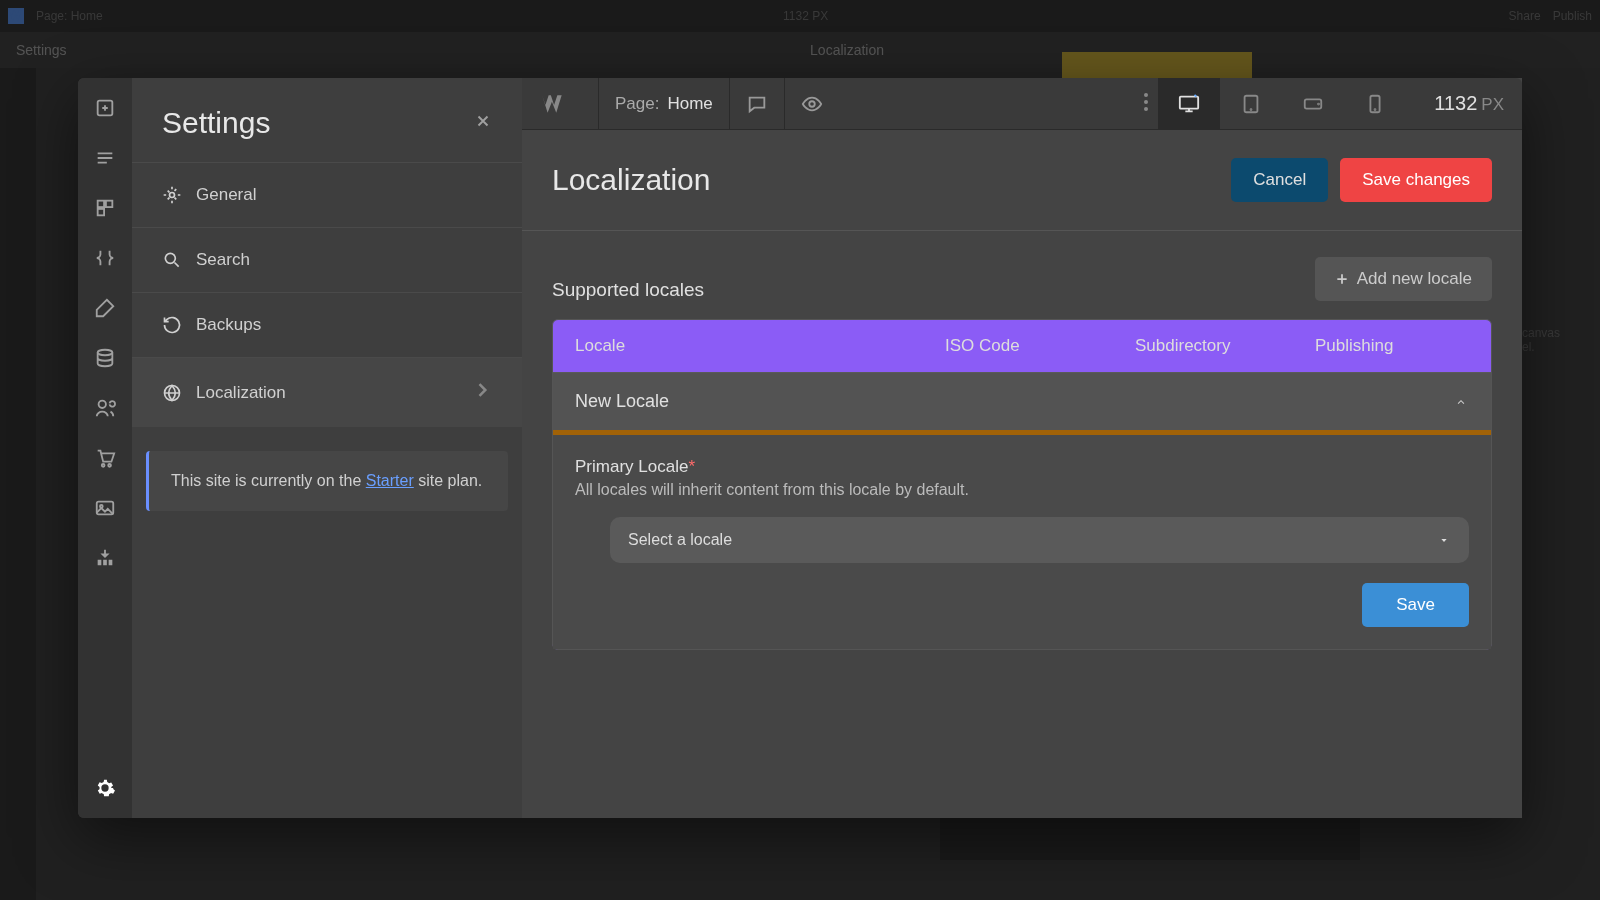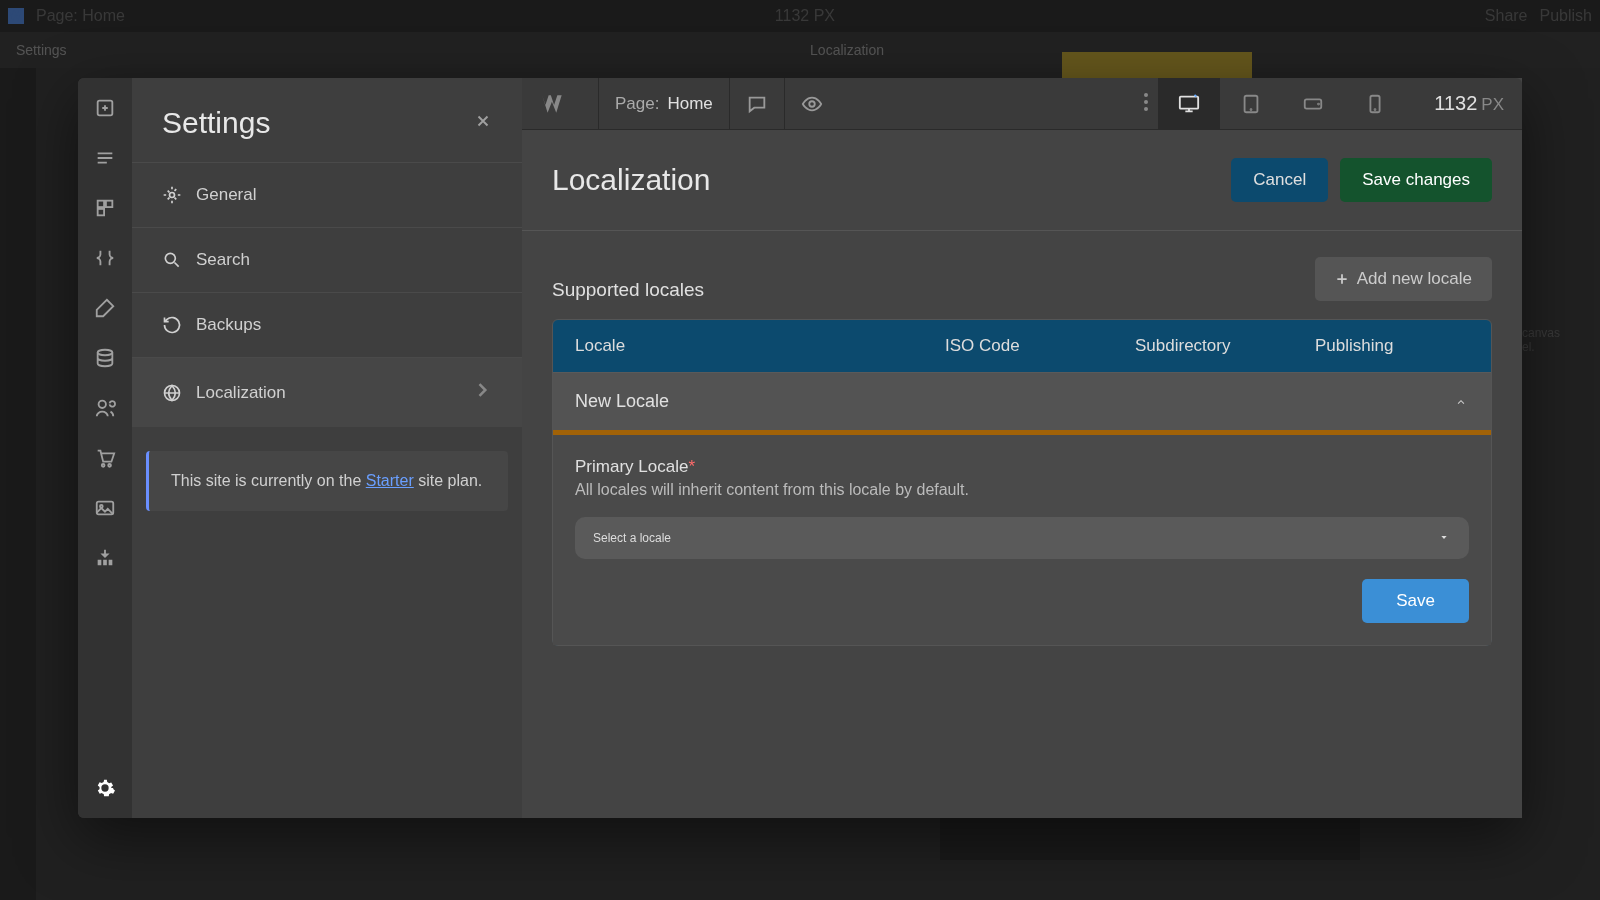--- a/index.html
+++ b/index.html
@@ -50,46 +50,46 @@
     .vp-btn.active { background: #2a2a2a; color: #e0e0e0; }
     .vp-btn svg { width: 22px; height: 22px; }
     .width-display { color: #e0e0e0; font-size: 20px; margin-left: 28px; }
     .width-display .px { color: #888; font-size: 17px; margin-left: 4px; }
     
     .main-header { display: flex; align-items: center; padding: 28px 30px; border-bottom: 1px solid #555; }
     .main-title { font-size: 30px; font-weight: 500; color: #e8e8e8; }
     .main-header-spacer { flex: 1; }
     .btn { padding: 12px 22px; border-radius: 5px; font-size: 17px; cursor: pointer; border: none; }
     .btn-secondary { background: #0c4a6e; color: #e0e0e0; margin-right: 12px; }
-    .btn-primary { background: #14532d; color: #fff; }
+    .btn-primary { background: #ef4444; color: #fff; }
     
     .content-body { padding: 26px 30px; flex: 1; overflow: auto; }
     .section-row { display: flex; justify-content: space-between; align-items: flex-end; margin-bottom: 18px; }
     .section-label { font-size: 19px; color: #e0e0e0; }
     .add-locale-btn { background: #555; color: #ccc; padding: 12px 20px; border-radius: 5px; display: flex; align-items: center; gap: 8px; font-size: 17px; cursor: pointer; }
     
-    .table-wrap { background: #0c4a6e; border-radius: 6px; border: 1px solid #555; }
+    .table-wrap { background: #8b5cf6; border-radius: 6px; border: 1px solid #555; }
     .table-header { display: flex; padding: 16px 22px; font-size: 17px; color: #ddd; font-weight: 500; }
     .th-locale { width: 370px; }
     .th-iso { width: 190px; }
     .th-subdir { width: 180px; }
     .th-pub { flex: 1; }
     .expand-row { background: #535353; padding: 18px 22px; display: flex; align-items: center; justify-content: space-between; border-top: 1px solid #5a5a5a; cursor: pointer; }
     .expand-row-title { font-size: 18px; color: #e0e0e0; }
     .chev-up { color: #ccc; }
     .expand-body { background: #4a4a4a; padding: 22px; border-top: 5px solid #a16207; }
     .field-label { font-size: 17px; color: #e0e0e0; }
     .field-label .req { color: #ff6b6b; }
     .field-help { font-size: 16px; color: #bbb; margin-top: 4px; margin-bottom: 18px; }
-    .select-box { background: #5a5a5a; border-radius: 10px; padding: 14px 18px; display: flex; justify-content: space-between; align-items: center; color: #ddd; font-size: 12px; cursor: pointer; }
+    .select-box { background: #5a5a5a; border-radius: 10px; padding: 14px 18px; display: flex; justify-content: space-between; align-items: center; color: #ddd; font-size: 16px; cursor: pointer; margin-left: 35px; }
     .save-row { display: flex; justify-content: flex-end; margin-top: 20px; }
     .btn-save { background: #3b8fd6; color: #fff; padding: 12px 34px; border-radius: 5px; font-size: 17px; border: none; cursor: pointer; }
     
     
-    .bd-small { color: #666; font-size: 16px; }
+    .bd-small { color: #666; font-size: 12px; }
     .bd-yellow { position: absolute; top: 52px; left: 1062px; width: 190px; height: 30px; background: #d4b020; }
     .bd-dark-panel { position: absolute; top: 80px; left: 940px; width: 420px; height: 780px; background: #1a1a1a; }
     .bd-canvas-text { position: absolute; top: 326px; right: 40px; font-size: 12px; color: #666; }
   </style>
 </head>
 <body>
 
 <div class="backdrop">
   <div class="backdrop-topbar">
     <svg class="logo" viewBox="0 0 24 24" fill="#4a8fff">

